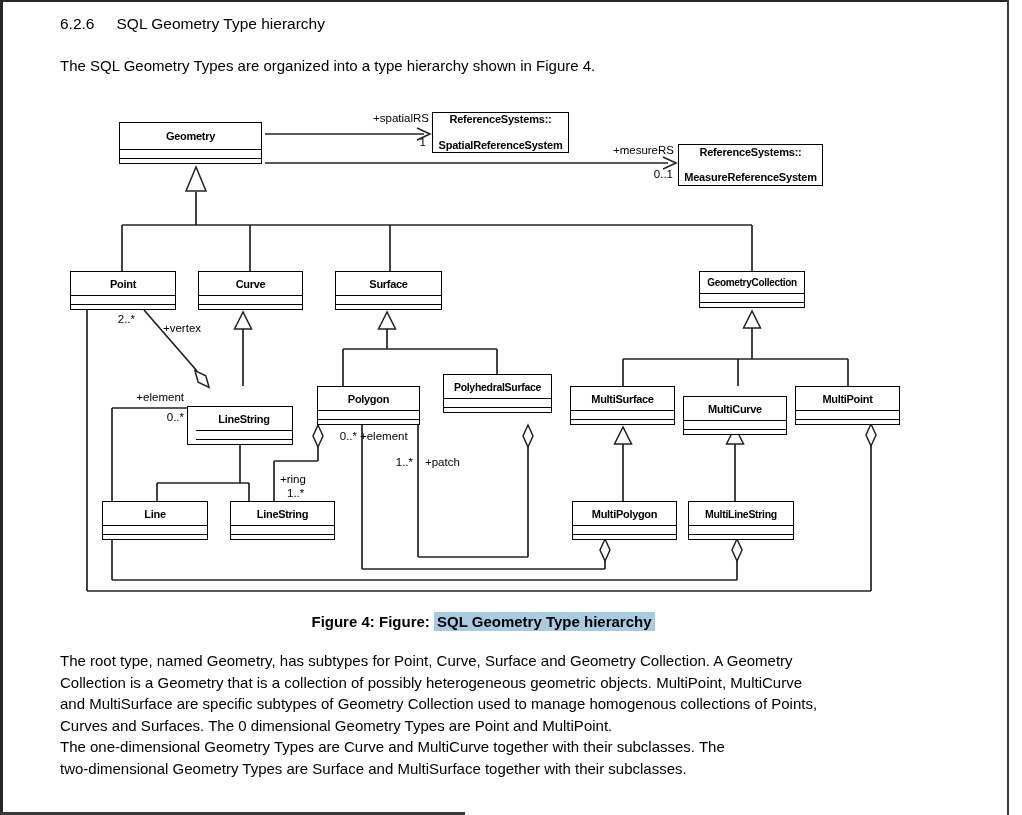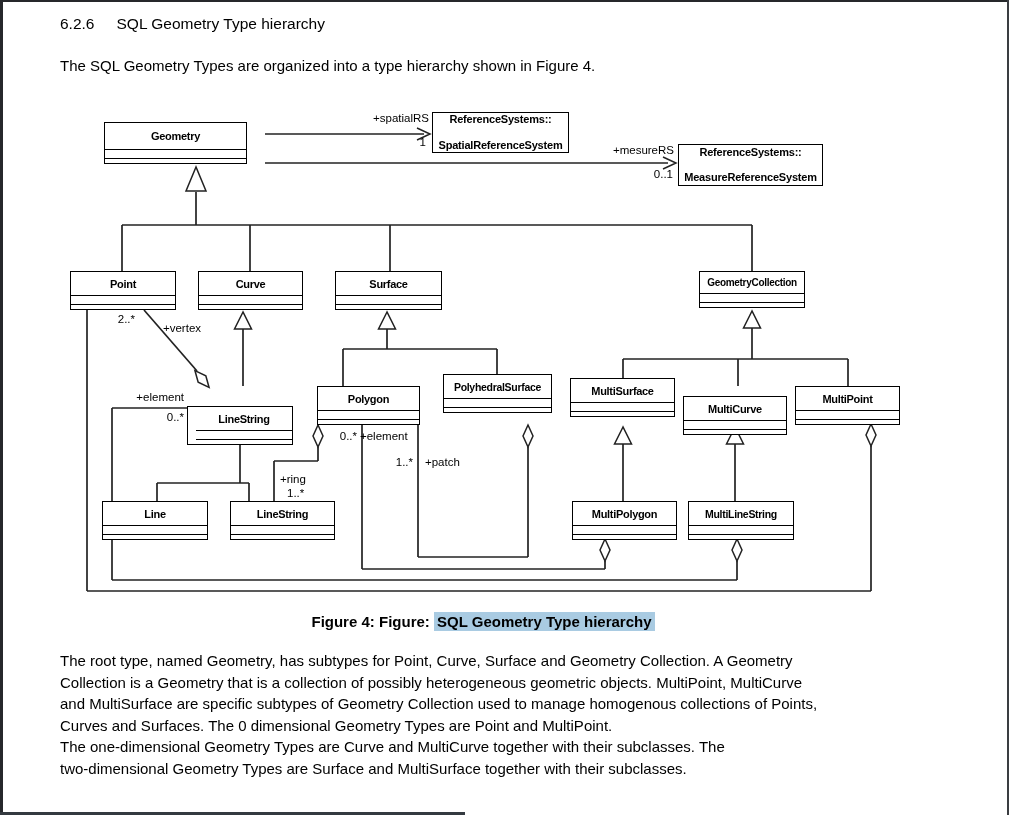--- a/index.html
+++ b/index.html
@@ -113,21 +113,21 @@
         <text x="184" y="401" text-anchor="end" fill="#000" font-size="11.5px" font-family="&quot;Liberation Sans&quot;,sans-serif">+element</text>
         <text x="184" y="421" text-anchor="end" fill="#000" font-size="11.5px" font-family="&quot;Liberation Sans&quot;,sans-serif">0..*</text>
         <text x="357" y="440" text-anchor="end" fill="#000" font-size="11.5px" font-family="&quot;Liberation Sans&quot;,sans-serif">0..*</text>
         <text x="360" y="440" text-anchor="start" fill="#000" font-size="11.5px" font-family="&quot;Liberation Sans&quot;,sans-serif">+element</text>
         <text x="413" y="466" text-anchor="end" fill="#000" font-size="11.5px" font-family="&quot;Liberation Sans&quot;,sans-serif">1..*</text>
         <text x="425" y="466" text-anchor="start" fill="#000" font-size="11.5px" font-family="&quot;Liberation Sans&quot;,sans-serif">+patch</text>
         <text x="280" y="483" text-anchor="start" fill="#000" font-size="11.5px" font-family="&quot;Liberation Sans&quot;,sans-serif">+ring</text>
         <text x="287" y="497" text-anchor="start" fill="#000" font-size="11.5px" font-family="&quot;Liberation Sans&quot;,sans-serif">1..*</text>
       </svg>
 
-  <div class="uml-class" style="left: 104px; top: 122px; width: 143px; height: 42px;">
+  <div class="uml-class" style="left: 119px; top: 122px; width: 143px; height: 42px;">
         <div class="uml-title" style="height: 26px; font-size: 11px;">Geometry</div>
         <div class="uml-c1"></div>
         <div class="uml-c2"></div>
       </div>
       <div class="uml-class" style="left: 70px; top: 271px; width: 106px; height: 39px;">
         <div class="uml-title" style="height: 23px; font-size: 11px;">Point</div>
         <div class="uml-c1"></div>
         <div class="uml-c2"></div>
       </div>
       <div class="uml-class" style="left: 335px; top: 271px; width: 107px; height: 39px;">
@@ -153,21 +153,21 @@
       <div class="uml-class" style="left: 317px; top: 386px; width: 103px; height: 39px;">
         <div class="uml-title" style="height: 23px; font-size: 11px;">Polygon</div>
         <div class="uml-c1"></div>
         <div class="uml-c2"></div>
       </div>
       <div class="uml-class" style="left: 443px; top: 374px; width: 109px; height: 39px;">
         <div class="uml-title" style="height: 23px; font-size: 10.5px;">PolyhedralSurface</div>
         <div class="uml-c1"></div>
         <div class="uml-c2"></div>
       </div>
-      <div class="uml-class" style="left: 570px; top: 378px; width: 105px; height: 39px;">
+      <div class="uml-class" style="left: 570px; top: 386px; width: 105px; height: 39px;">
         <div class="uml-title" style="height: 23px; font-size: 11px;">MultiSurface</div>
         <div class="uml-c1"></div>
         <div class="uml-c2"></div>
       </div>
       <div class="uml-class" style="left: 683px; top: 396px; width: 104px; height: 39px;">
         <div class="uml-title" style="height: 23px; font-size: 11px;">MultiCurve</div>
         <div class="uml-c1"></div>
         <div class="uml-c2"></div>
       </div>
       <div class="uml-class" style="left: 795px; top: 386px; width: 105px; height: 39px;">

